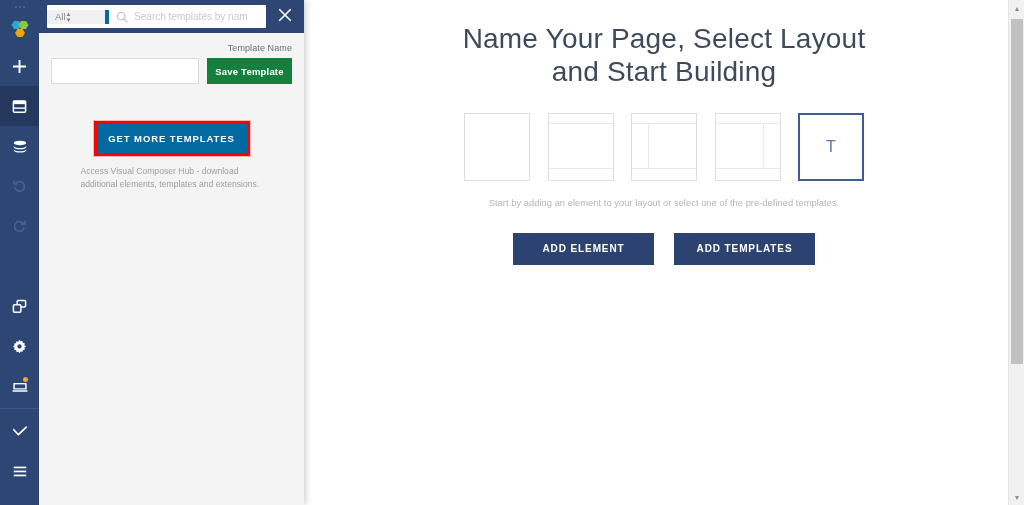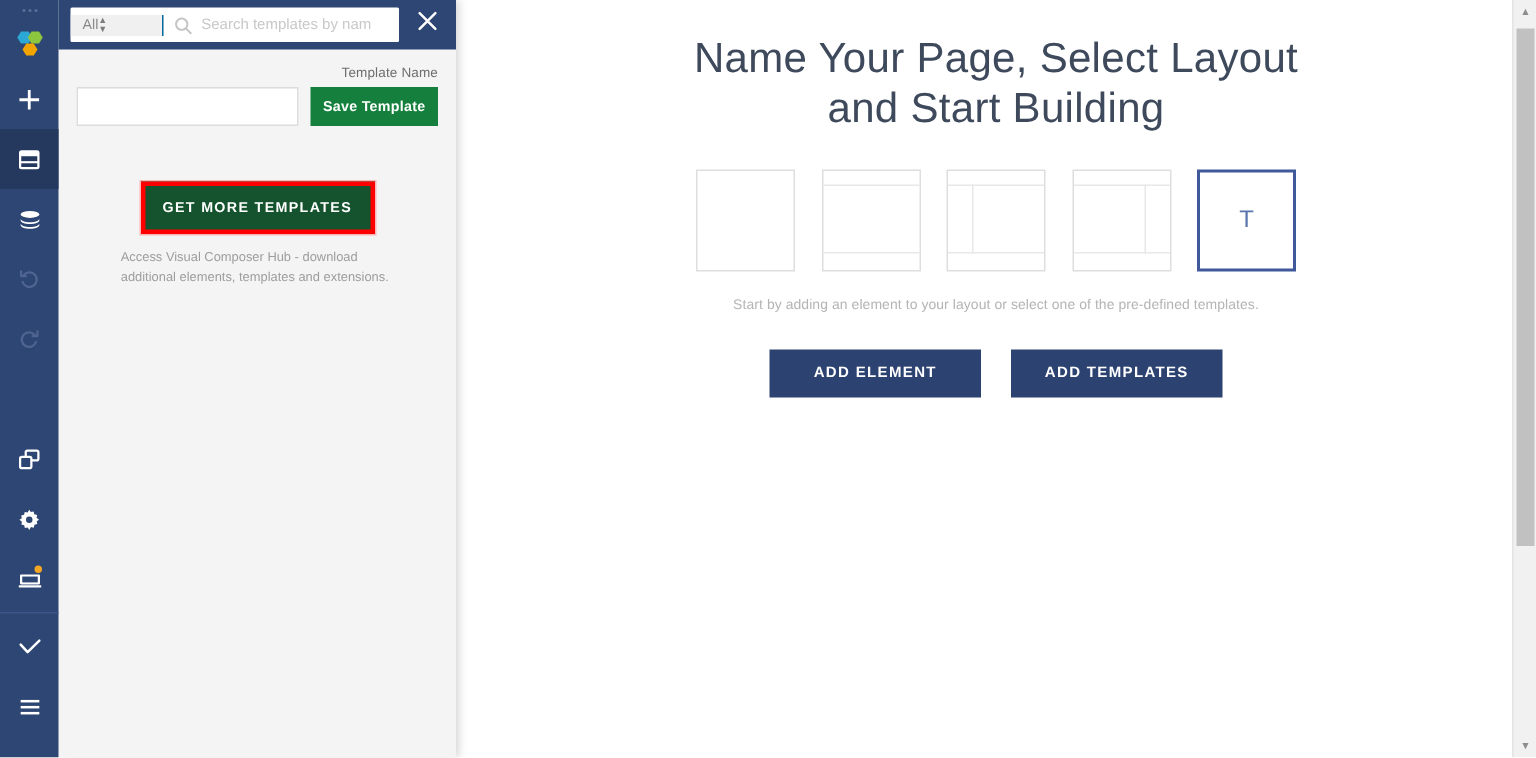--- a/index.html
+++ b/index.html
@@ -106,21 +106,21 @@
     height: 23px;
     flex: 1 1 auto;
     background: #ffffff;
     border-radius: 1px;
     overflow: hidden;
   }
   .cat-select {
     width: 62px;
     height: 14px;
     background: #f0f0f0;
-    border-right: 1px solid #0369a1;
+    border-right: 4px solid #0369a1;
     display: flex;
     align-items: center;
     justify-content: flex-start;
     padding: 0 5px 0 8px;
     font-size: 9.5px;
     color: #8a8a8a;
     flex: 0 0 62px;
   }
   .stepper {
     display: flex;
@@ -199,21 +199,21 @@
 
   .hub-wrap {
     margin-top: 37px;
     display: flex;
     flex-direction: column;
     align-items: center;
   }
   .btn-hub {
     width: 156px;
     height: 35px;
-    background: #14532d;
+    background: #0369a1;
     color: #ffffff;
     border: 3px solid #ff0000;
     font-family: "Liberation Sans", sans-serif;
     font-size: 9.5px;
     font-weight: bold;
     letter-spacing: 0.9px;
     cursor: pointer;
     box-shadow: 0 0 0 1px rgba(255,0,0,0.25);
   }
   .hub-note {

